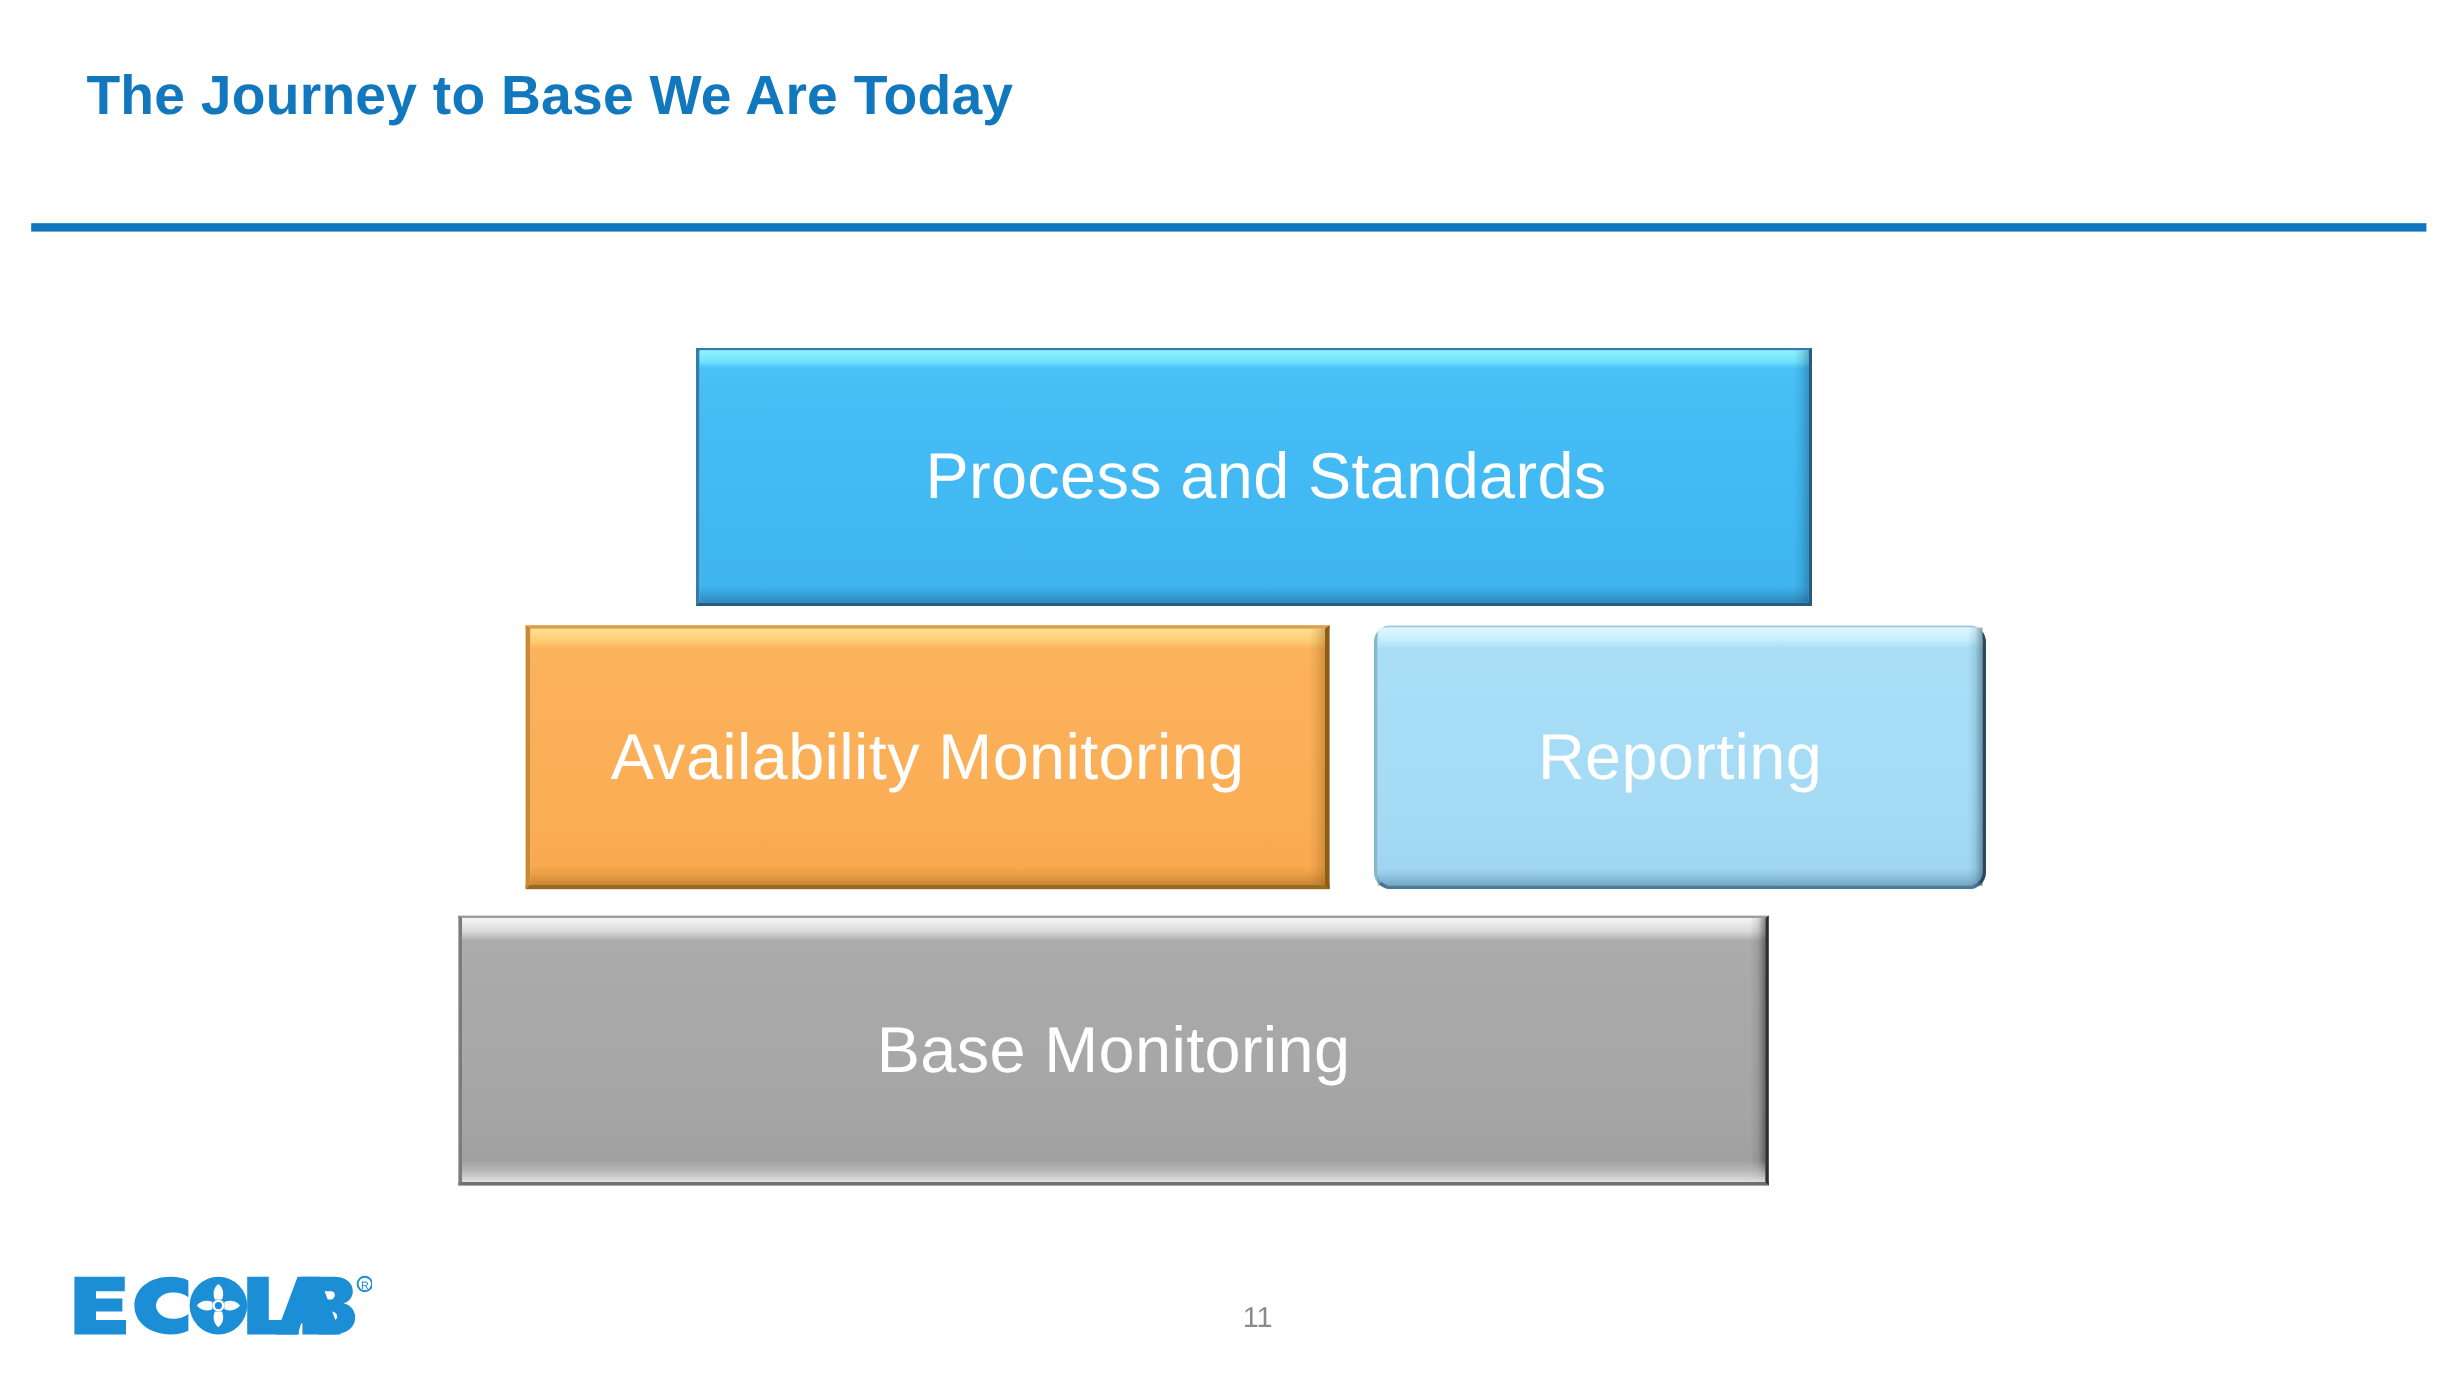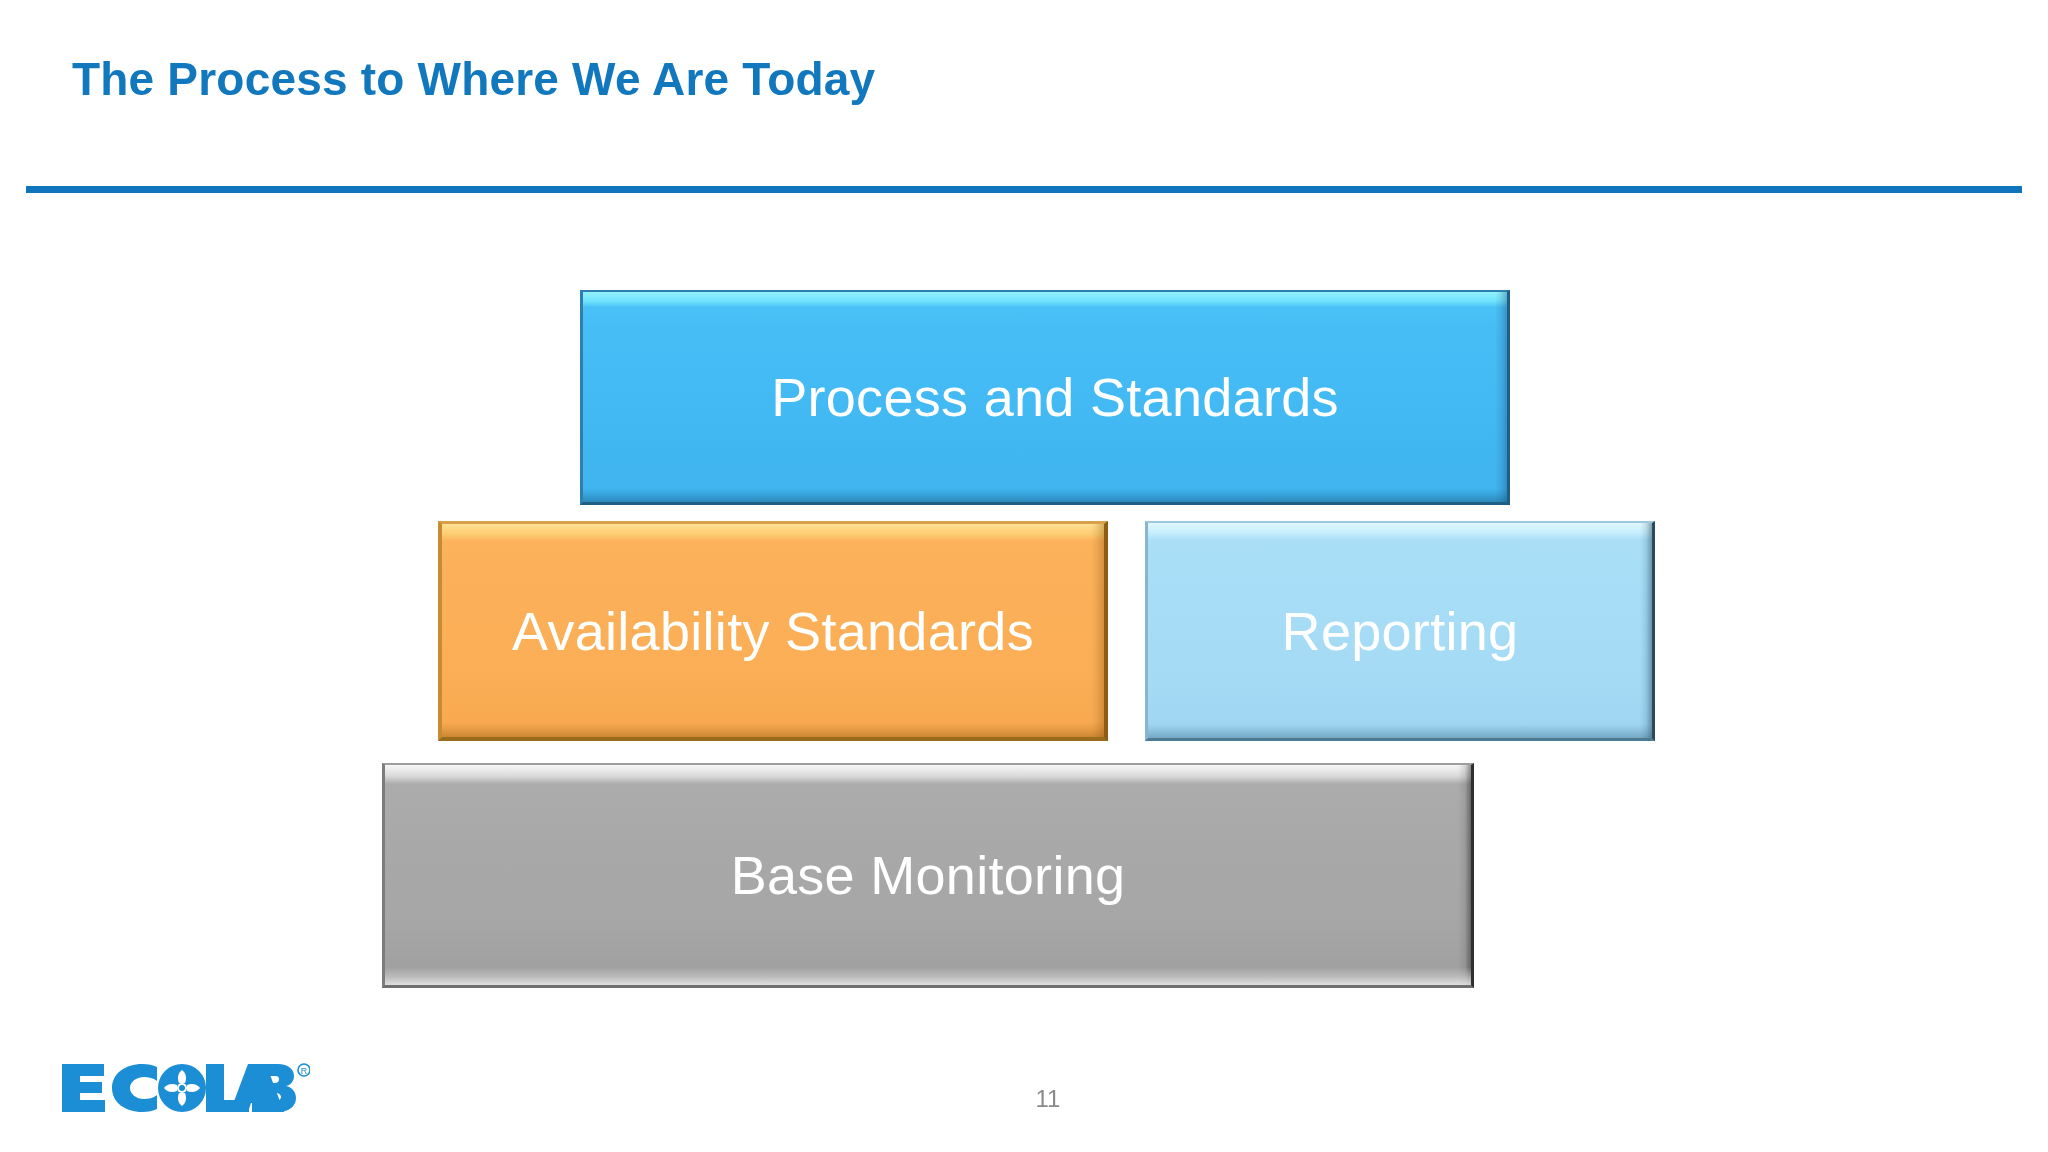--- a/index.html
+++ b/index.html
@@ -127,20 +127,21 @@
   .block-reporting {
     left: 1145px;
     top: 521px;
     width: 510px;
     height: 220px;
     background: linear-gradient(180deg, #abe0f7 0%, #a7ddf6 30%, #a4daf4 75%, #9ed4f0 100%);
     border-left: 3px solid #87b6cf;
     border-top: 2px solid #9ec8dd;
     border-right: 3px solid #2c4a5c;
     border-bottom: 3px solid #4d7a94;
+    border-radius: 14px;
   }
   .block-reporting::before {
     background:
       linear-gradient(180deg, rgba(226,248,255,0.98) 0px, rgba(203,240,253,0.85) 10px, rgba(190,234,250,0.0) 17px);
   }
   .block-reporting::after {
     background:
       linear-gradient(0deg, rgba(50,95,120,0.38) 0px, rgba(60,110,140,0.16) 8px, rgba(0,0,0,0) 14px),
       linear-gradient(270deg, rgba(30,60,80,0.45) 0px, rgba(50,95,120,0.15) 6px, rgba(0,0,0,0) 12px);
   }
@@ -186,32 +187,32 @@
     top: 1056px;
     height: 62px;
     display: flex;
     align-items: center;
   }
   .logo svg { display: block; }
 </style>
 </head>
 <body>
 
-<div class="slide-title">The Process to Where We Are Today</div>
+<div class="slide-title">The Journey to Base We Are Today</div>
 
 <div class="title-rule"></div>
 
 <div class="stack">
 
   <div class="block block-process">
     <span class="block-label">Process and Standards</span>
   </div>
 
   <div class="block block-availability">
-    <span class="block-label">Availability Standards</span>
+    <span class="block-label">Availability Monitoring</span>
   </div>
 
   <div class="block block-reporting">
     <span class="block-label">Reporting</span>
   </div>
 
   <div class="block block-base">
     <span class="block-label">Base Monitoring</span>
   </div>
 

